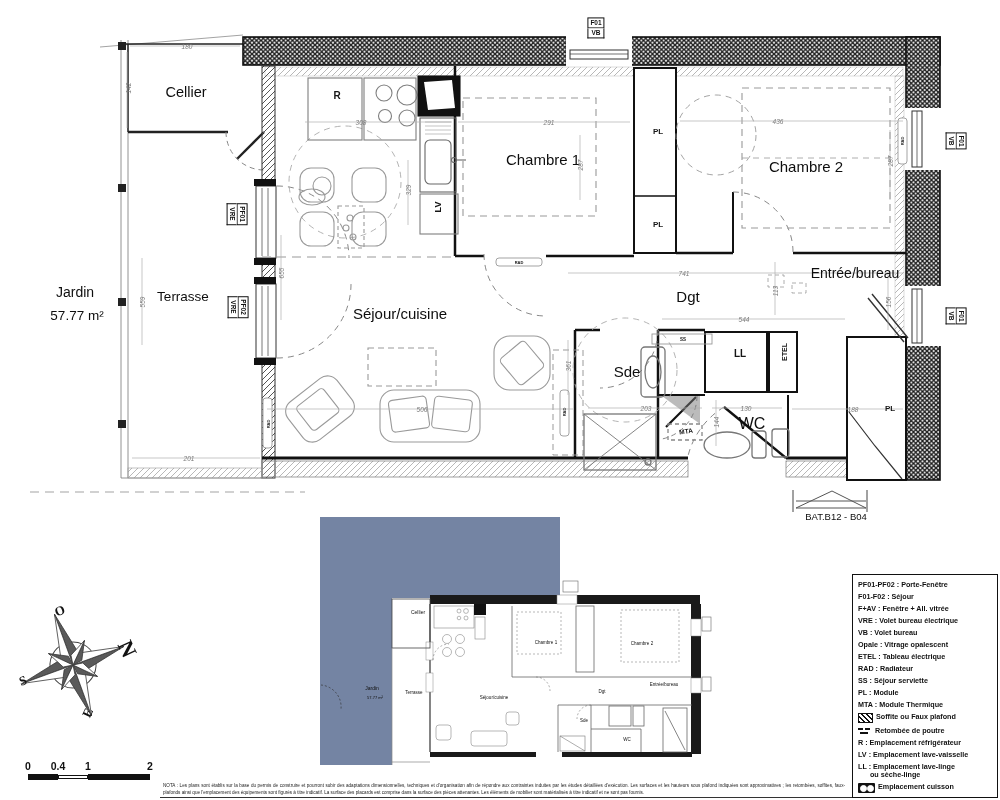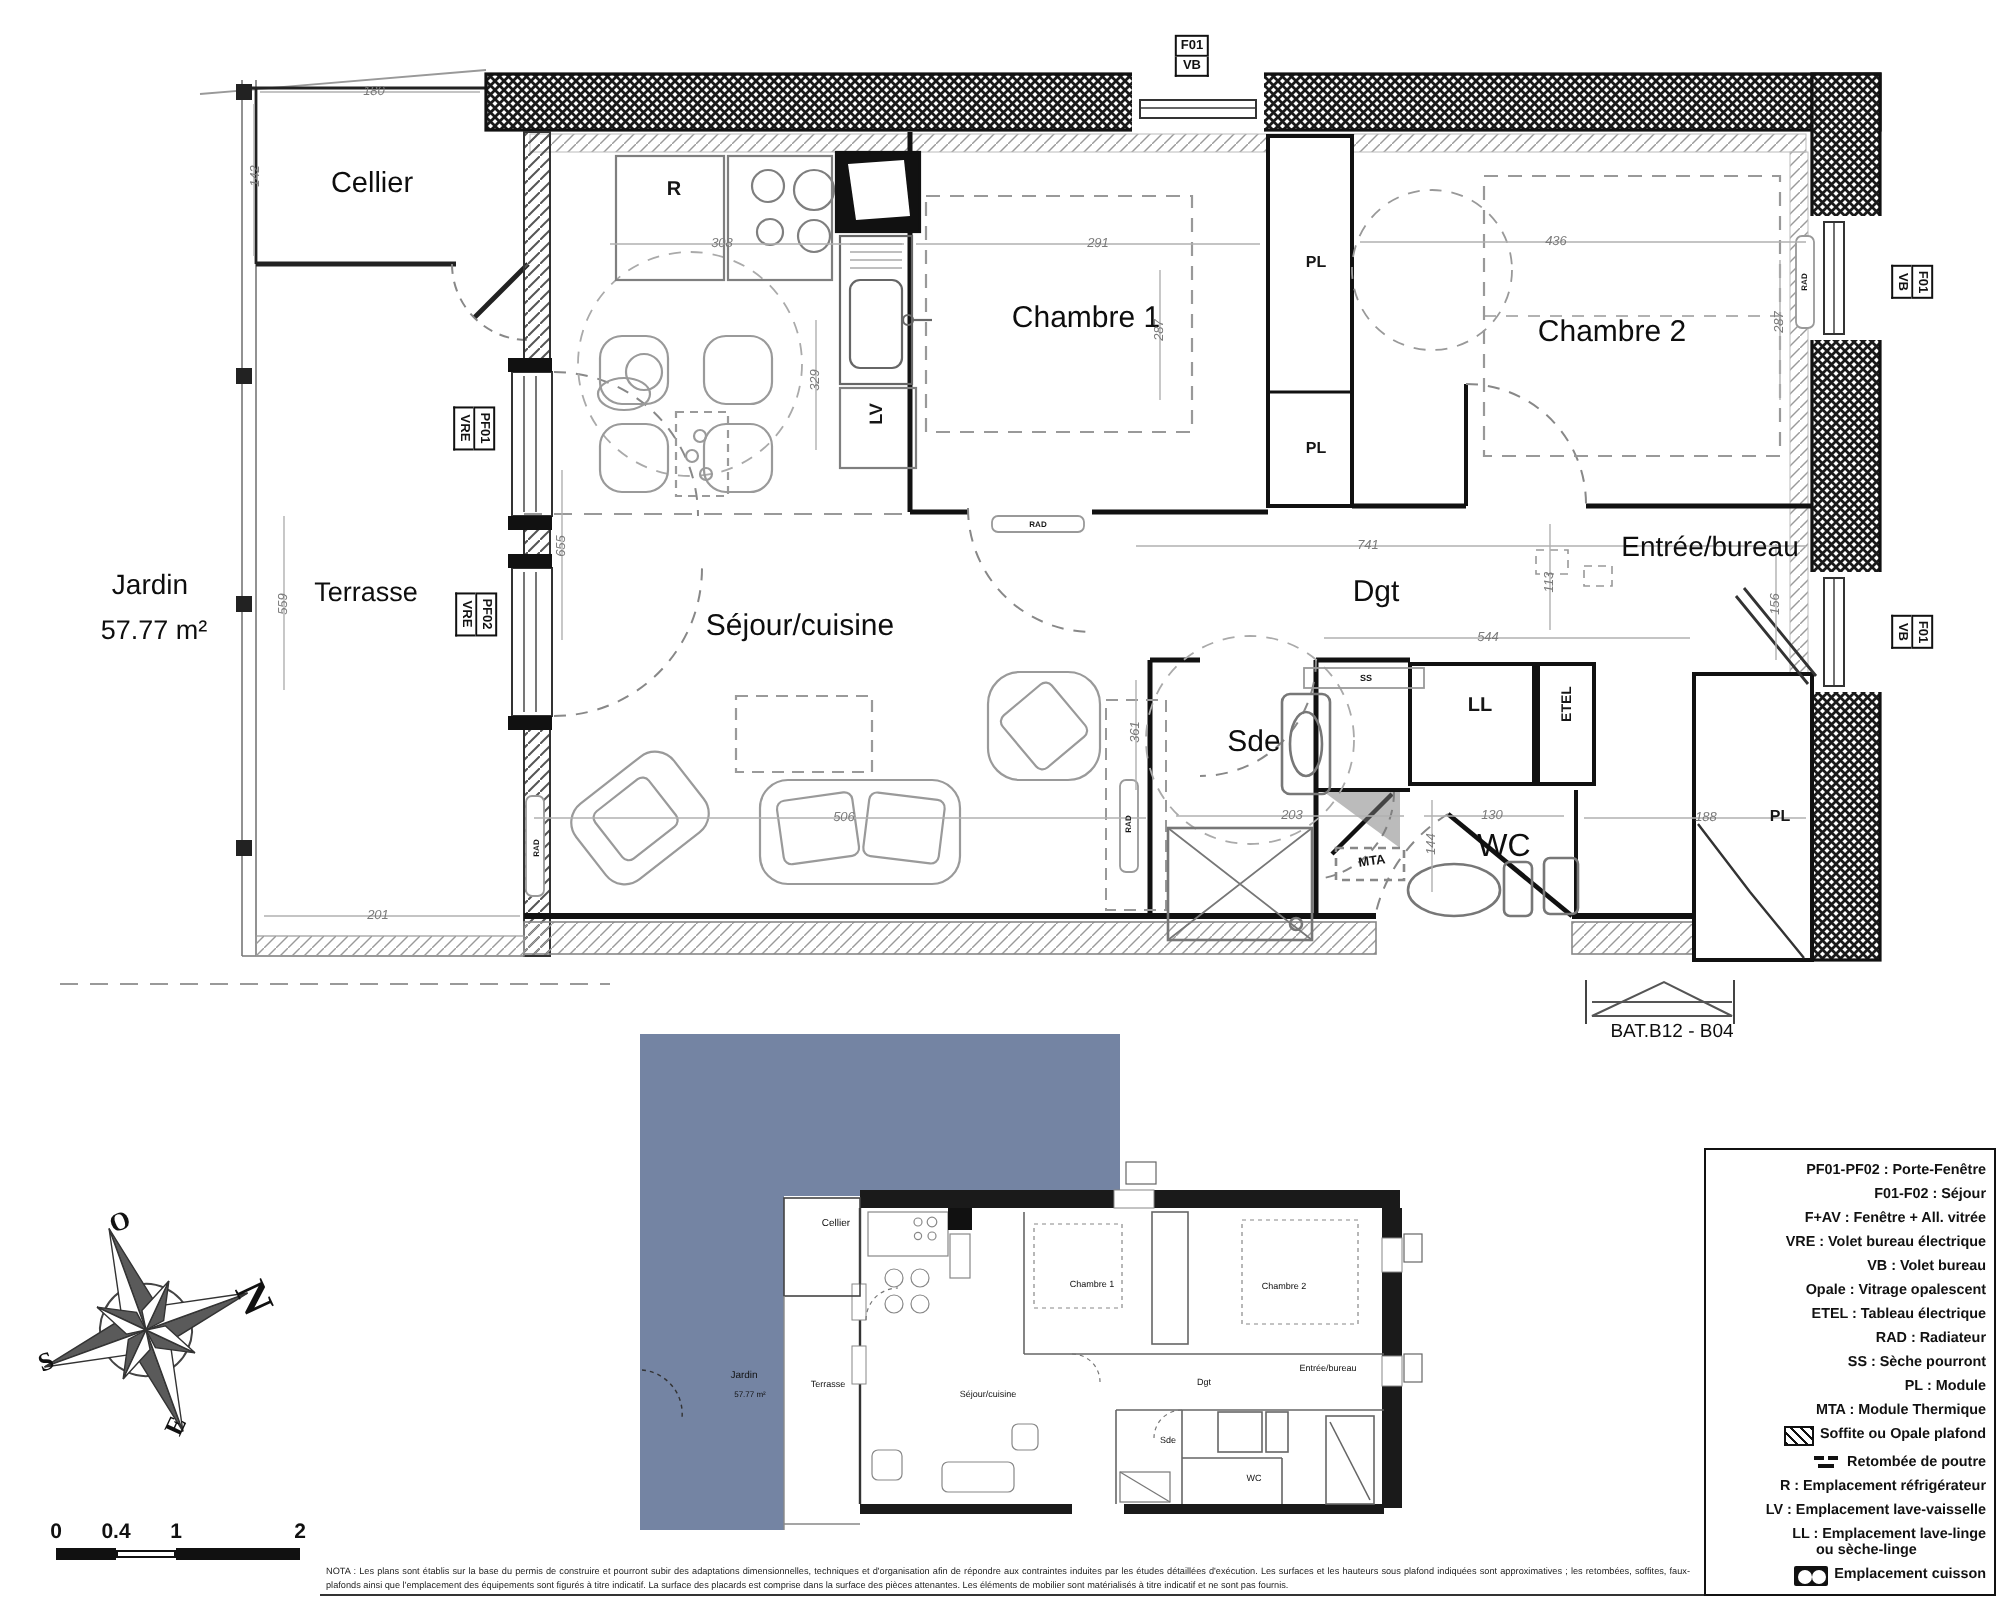--- a/index.html
+++ b/index.html
@@ -13,21 +13,21 @@
   .fix{position:absolute;font-family:"Liberation Sans",sans-serif;font-weight:bold;color:#161616;
        white-space:nowrap;}
   .wbox{position:absolute;display:flex;flex-direction:column;}
   .wcell{border:1px solid #111;font:bold 6.5px/1.4 "Liberation Sans",sans-serif;
          padding:0 2px;text-align:center;background:#fff;color:#111;}
   .wcell.second{border-top:none;}
   .minilbl{position:absolute;transform:translate(-50%,-50%);white-space:nowrap;color:#101010;
            font-family:"Liberation Sans",sans-serif;}
   #legend{position:absolute;left:852px;top:574px;width:146px;height:224px;border:1px solid #111;
           background:#fff;box-sizing:border-box;padding:6px 4px 4px 5px;display:flex;
-          flex-direction:column;justify-content:space-between;align-items:flex-end;}
+          flex-direction:column;justify-content:space-between;}
   .lg-row{display:flex;align-items:flex-start;gap:3px;}
   .lg-text{font:bold 7.2px/1.15 "Liberation Sans",sans-serif;color:#111;white-space:pre-wrap;}
   .lg-icon{flex:0 0 auto;display:inline-block;}
   .icon-soffite{width:13px;height:8px;border:1px solid #111;
       background:repeating-linear-gradient(45deg,#111 0 1px,transparent 1px 3.5px);}
   .icon-beam{width:14px;height:8px;position:relative;}
   .icon-beam i{position:absolute;background:#111;height:2px;width:5px;}
   .icon-beam i:nth-child(1){left:0;top:1px;}
   .icon-beam i:nth-child(2){left:7px;top:1px;}
   .icon-beam i:nth-child(3){left:2px;top:5px;width:8px;}
@@ -485,31 +485,31 @@
       <div class="lg-row">
         <span class="lg-text">Opale : Vitrage opalescent</span>
       </div>
       <div class="lg-row">
         <span class="lg-text">ETEL : Tableau électrique</span>
       </div>
       <div class="lg-row">
         <span class="lg-text">RAD : Radiateur</span>
       </div>
       <div class="lg-row">
-        <span class="lg-text">SS : Sèche pourront</span>
+        <span class="lg-text">SS : Séjour serviette</span>
       </div>
       <div class="lg-row">
         <span class="lg-text">PL : Module</span>
       </div>
       <div class="lg-row">
         <span class="lg-text">MTA : Module Thermique</span>
       </div>
       <div class="lg-row">
         <span class="lg-icon icon-soffite"></span>
-        <span class="lg-text">Soffite ou Opale plafond</span>
+        <span class="lg-text">Soffite ou Faux plafond</span>
       </div>
       <div class="lg-row">
         <span class="lg-icon icon-beam">
           <i></i>
           <i></i>
           <i></i>
         </span>
         <span class="lg-text">Retombée de poutre</span>
       </div>
       <div class="lg-row">

